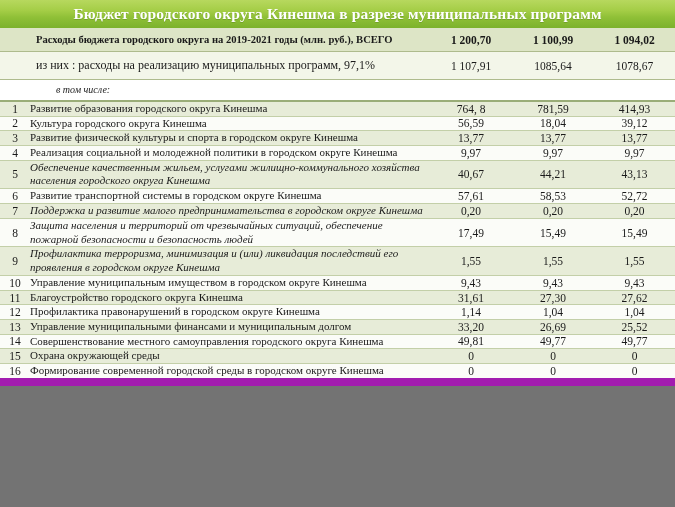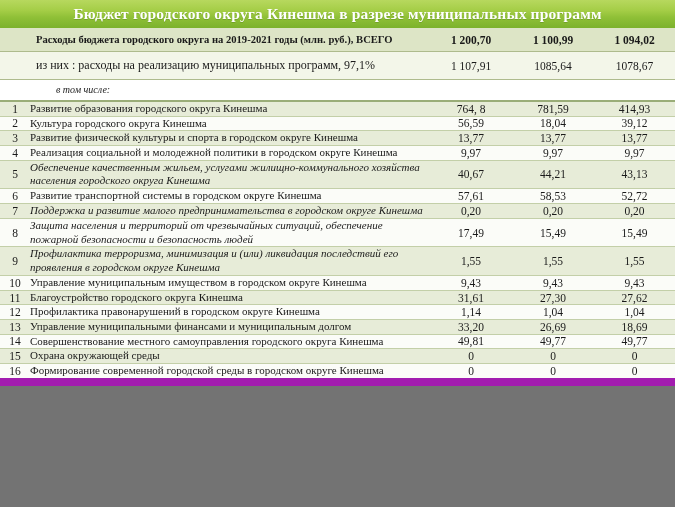--- a/index.html
+++ b/index.html
@@ -259,21 +259,21 @@
         <td class="cell-val">1,14</td>
         <td class="cell-val">1,04</td>
         <td class="cell-val">1,04</td>
       </tr>
 
       <tr class="data-row alt">
         <td class="cell-num">13</td>
         <td class="cell-name">Управление муниципальными финансами и муниципальным долгом</td>
         <td class="cell-val">33,20</td>
         <td class="cell-val">26,69</td>
-        <td class="cell-val">18,69</td>
+        <td class="cell-val">25,52</td>
       </tr>
 
       <tr class="data-row base">
         <td class="cell-num">14</td>
         <td class="cell-name">Совершенствование местного самоуправления городского округа Кинешма</td>
         <td class="cell-val">49,81</td>
         <td class="cell-val">49,77</td>
         <td class="cell-val">49,77</td>
       </tr>
 

